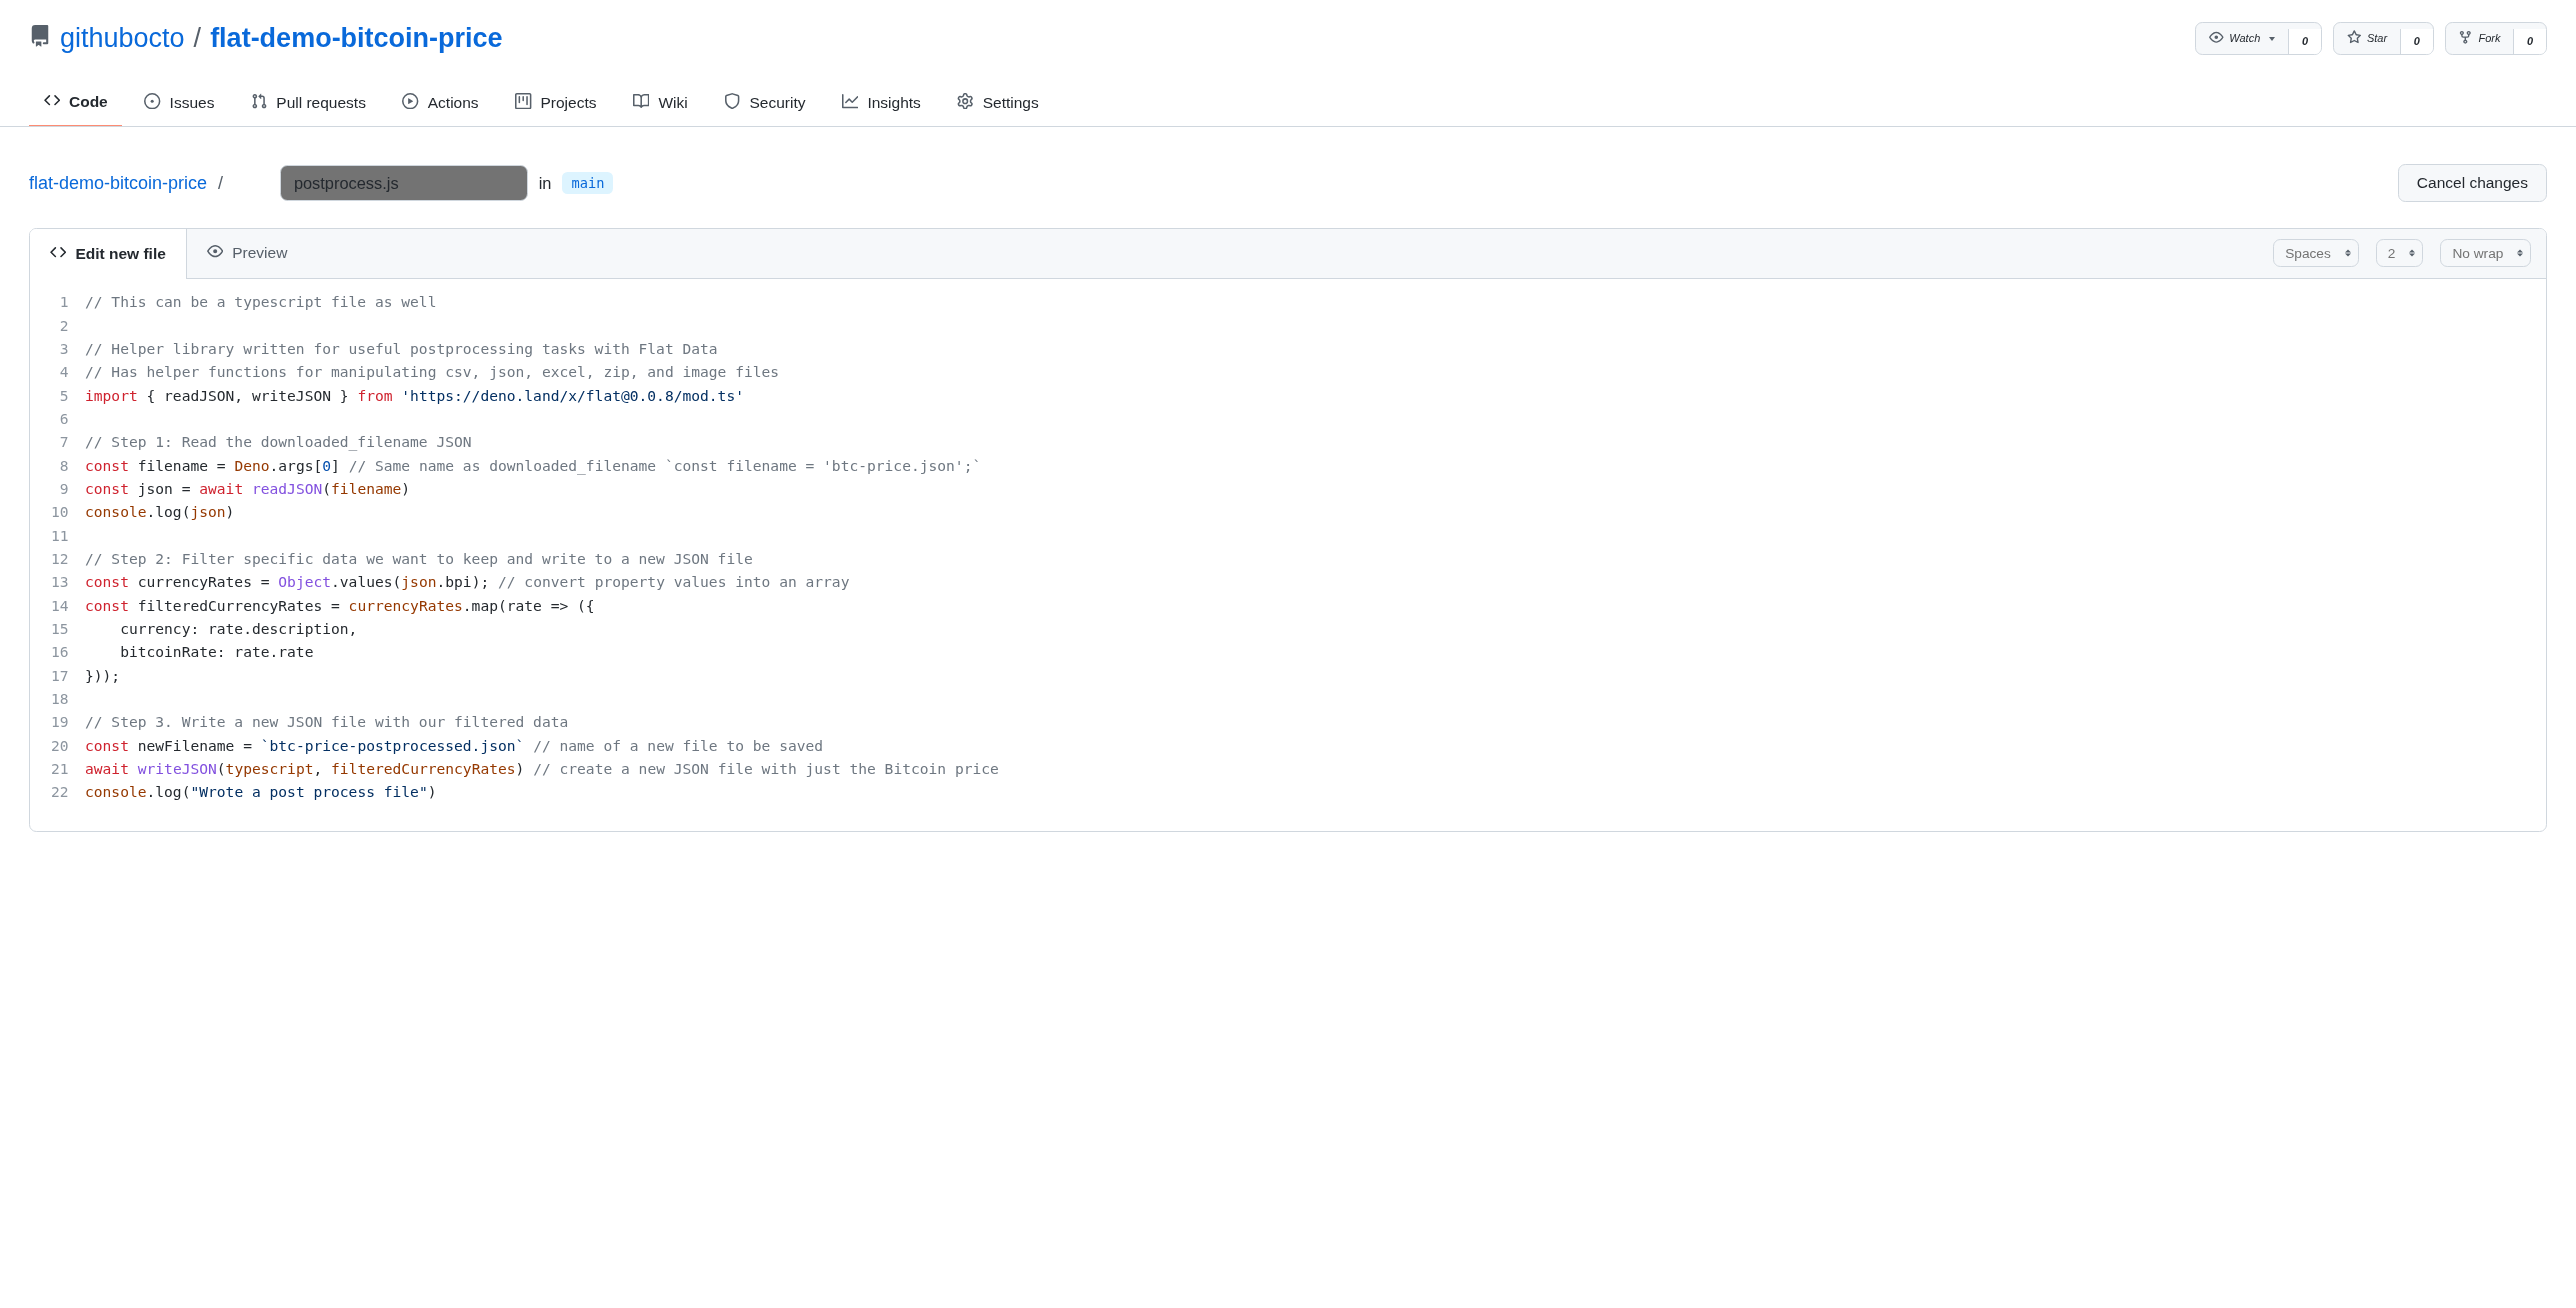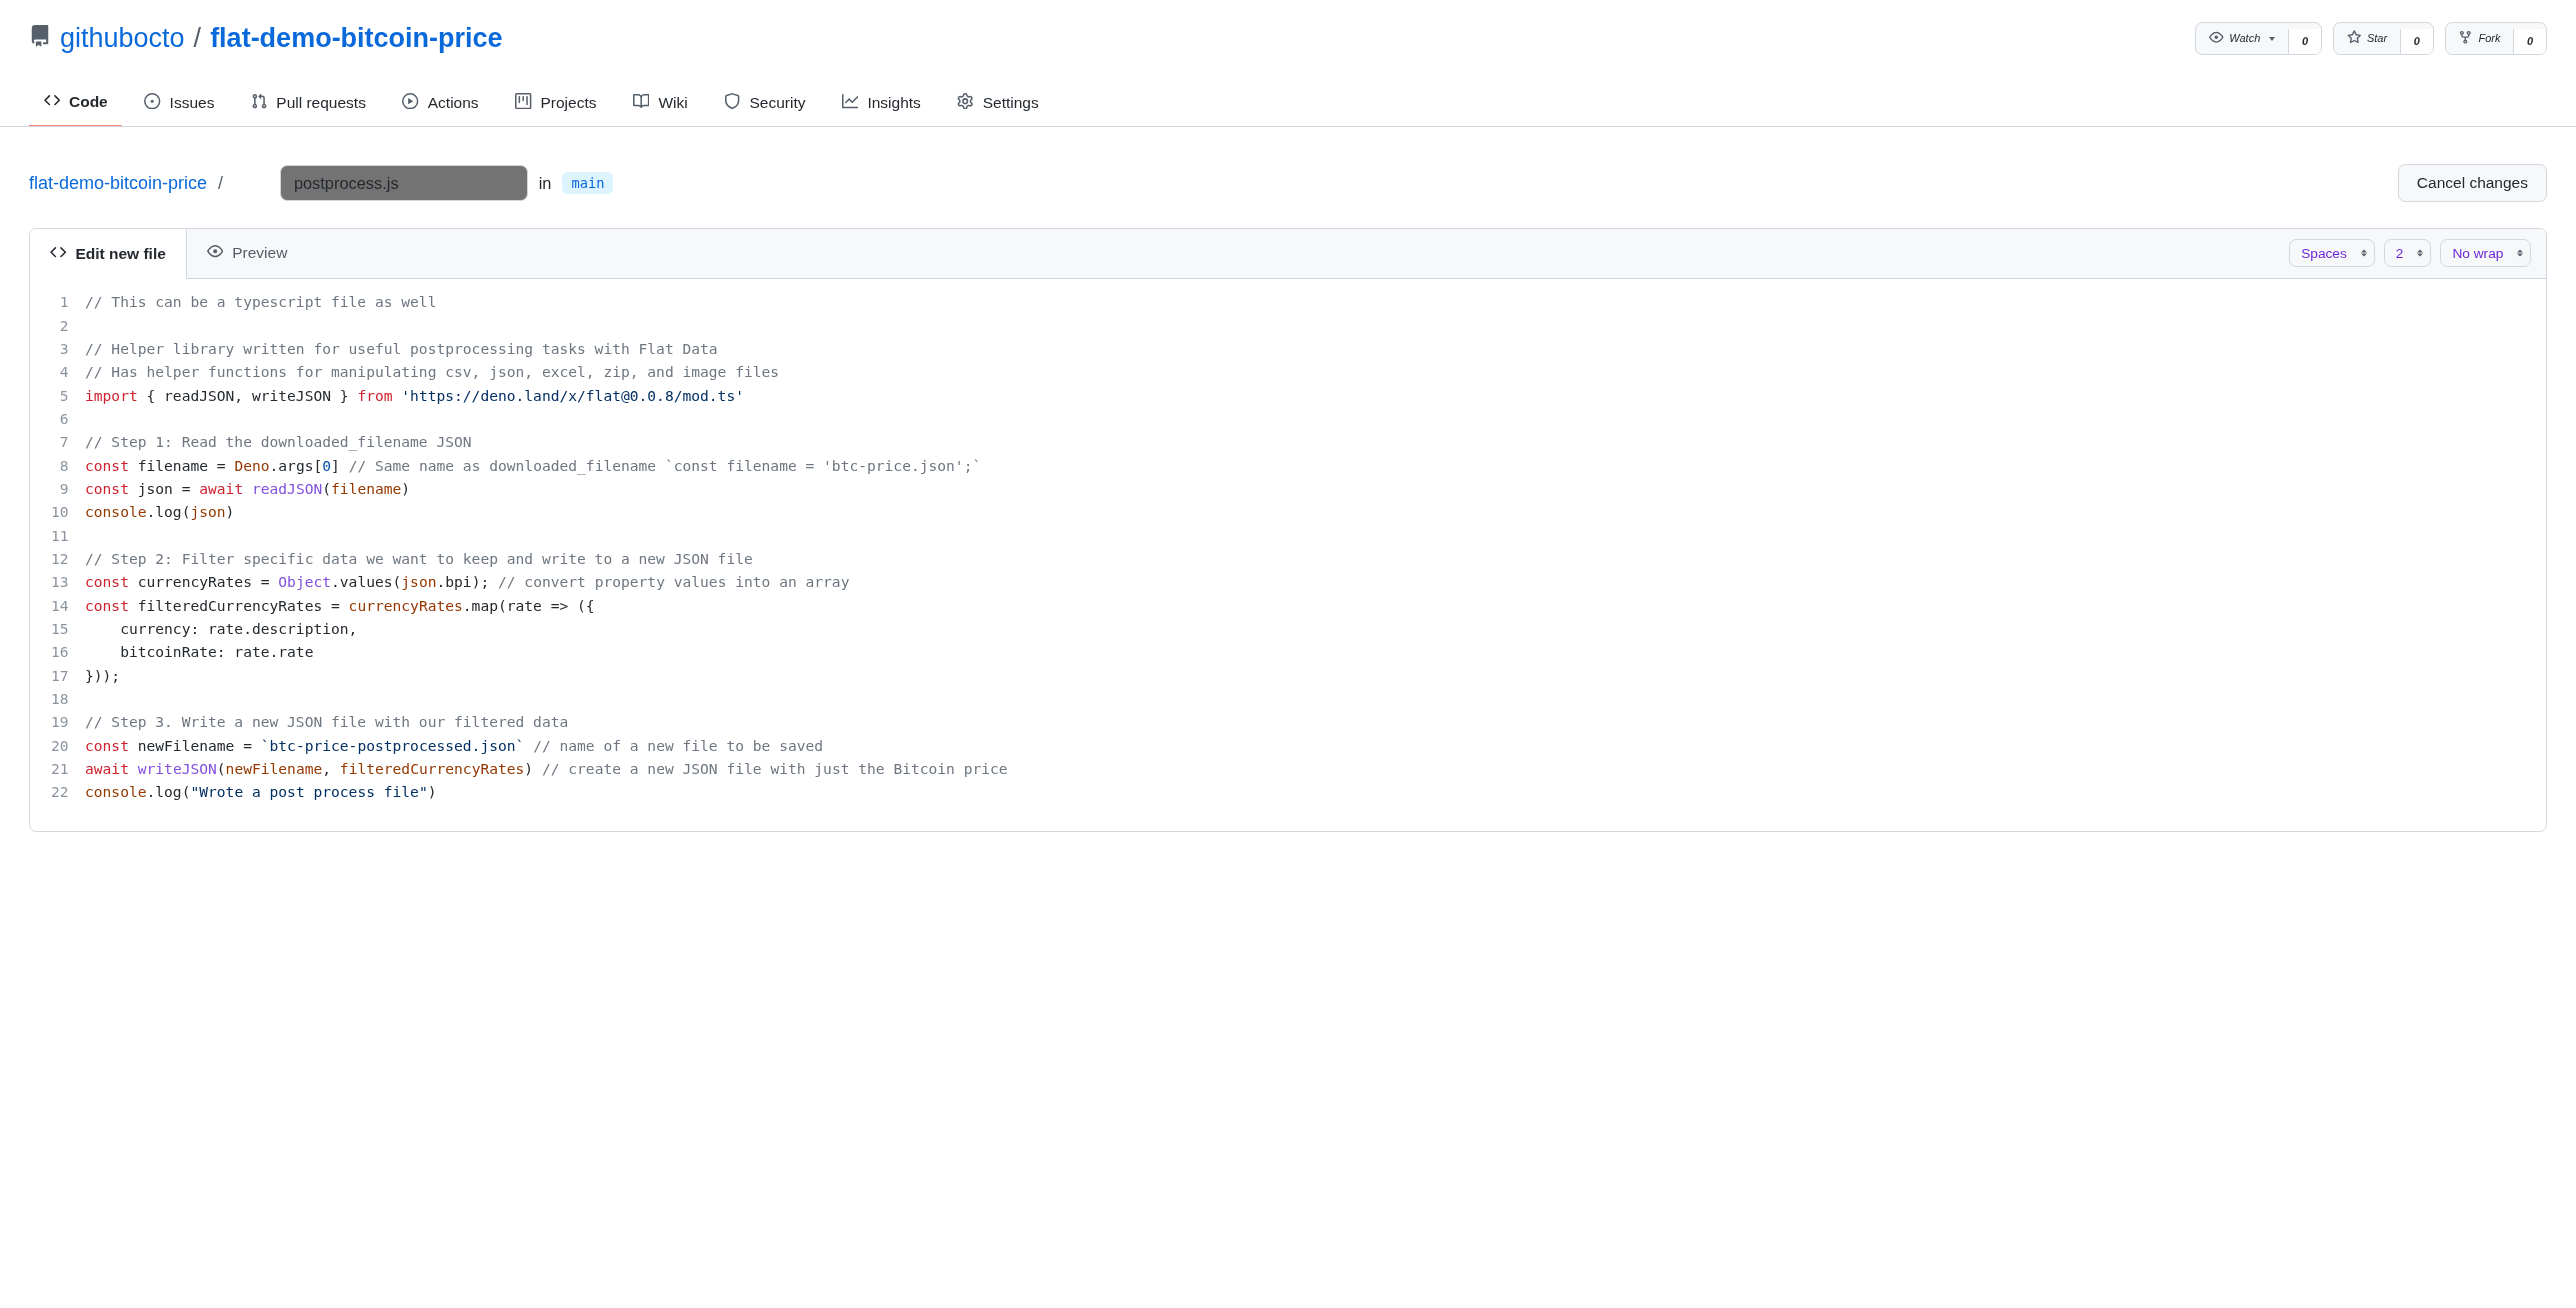--- a/index.html
+++ b/index.html
@@ -171,23 +171,24 @@
       margin-bottom:-0.9px;
     }
     .editor-tab.selected svg { fill:#24292f;}
     .editor-settings { display:flex; gap:9px; padding:0 14.6px; }
     .select-like {
       border:0.9px solid #d0d7de;
       border-radius:7.3px;
       background:#f6f8fa;
       padding:5.5px 27px 5.5px 11px;
       font-size:13.7px;
-      color:#6d28d9;
+      color:#737373;
       position:relative;
       cursor:pointer;
+      margin-left:8px;
     }
     .select-like .updn {
       position:absolute; right:7.3px; top:50%; transform:translateY(-50%);
       display:flex; flex-direction:column; gap:0.9px;
     }
     .updn span {
       width:0;height:0;border-left:3.7px solid transparent;border-right:3.7px solid transparent;
     }
     .updn .up { border-bottom:3.7px solid #57606a;}
     .updn .dn { border-top:3.7px solid #57606a;}
@@ -467,21 +468,21 @@
       <div class="code-line">
           <div class="gutter">19</div>
           <div class="code"><span class="tok-comment">// Step 3. Write a new JSON file with our filtered data</span></div>
         </div>
       <div class="code-line">
           <div class="gutter">20</div>
           <div class="code"><span class="tok-kw">const</span><span> newFilename = </span><span class="tok-str">`btc-price-postprocessed.json`</span><span> </span><span class="tok-comment">// name of a new file to be saved</span></div>
         </div>
       <div class="code-line">
           <div class="gutter">21</div>
-          <div class="code"><span class="tok-kw">await</span><span> </span><span class="tok-fn">writeJSON</span><span>(</span><span class="tok-var">newFilename</span><span>, </span><span class="tok-var">filteredCurrencyRates</span><span>) </span><span class="tok-comment">// create a new JSON file with just the Bitcoin price</span></div>
+          <div class="code"><span class="tok-kw">await</span><span> </span><span class="tok-fn">writeJSON</span><span>(</span><span class="tok-var">typescript</span><span>, </span><span class="tok-var">filteredCurrencyRates</span><span>) </span><span class="tok-comment">// create a new JSON file with just the Bitcoin price</span></div>
         </div>
       <div class="code-line">
           <div class="gutter">22</div>
           <div class="code"><span class="tok-var">console</span><span>.log(</span><span class="tok-str">"Wrote a post process file"</span><span>)</span></div>
         </div>
     </div>
   </div>
 </div>
 
 

